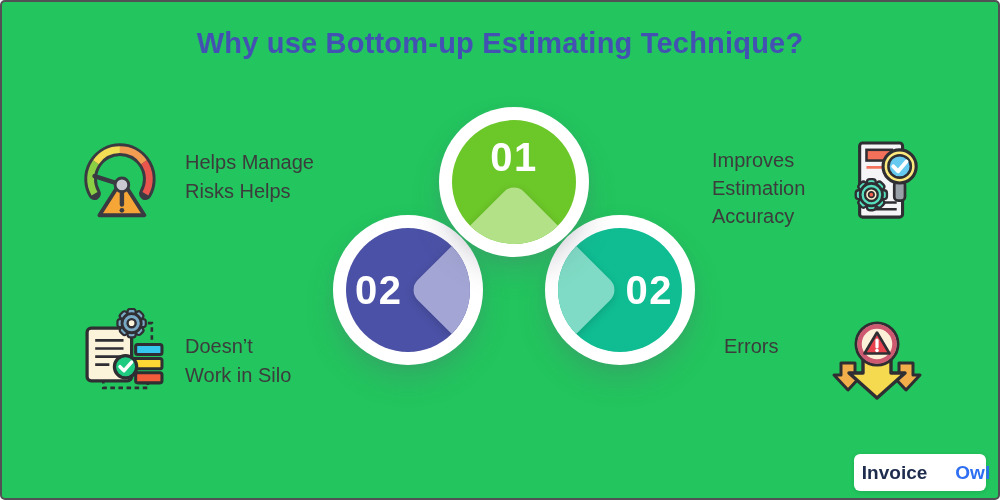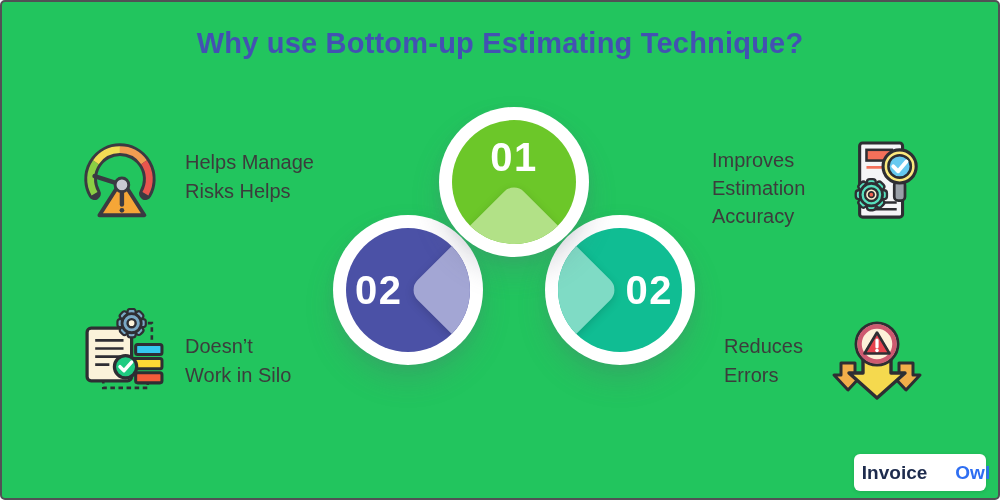--- a/index.html
+++ b/index.html
@@ -139,21 +139,20 @@
       <circle cx="46" cy="58" r="11" fill="#1fcb81" stroke="#2e2e33" stroke-width="3.2"></circle>
       <path d="M40.5,58 L44.5,62 L52,53.5" stroke="#ffffff" stroke-width="3.4" fill="none" stroke-linecap="round" stroke-linejoin="round"></path>
     </svg>
   </span>
   <div class="feature f-bl">
     <div>Doesn’t</div>
     <div>Work in Silo</div>
   </div>
 
   <div class="feature f-br">
-    <div>Reduces</div>
     <div>Errors</div>
   </div>
   <span class="icon i-br">
     <svg viewBox="0 0 90 85" xmlns="http://www.w3.org/2000/svg">
       <g fill="#f2ae4a" stroke="#2e2e33" stroke-width="3" stroke-linejoin="round">
         <path d="M9,44 h14 v12 h7 l-14,15 l-14,-15 h7 z"></path>
         <path d="M67,44 h14 v12 h7 l-14,15 l-14,-15 h7 z"></path>
       </g>
       <path d="M31,38 H59 V54 H73 L45,79 L17,54 H31 Z" fill="#f5d94e" stroke="#2e2e33" stroke-width="3.4" stroke-linejoin="round"></path>
       <circle cx="45" cy="25" r="21" fill="#fdf0d8" stroke="#2e2e33" stroke-width="3"></circle>

